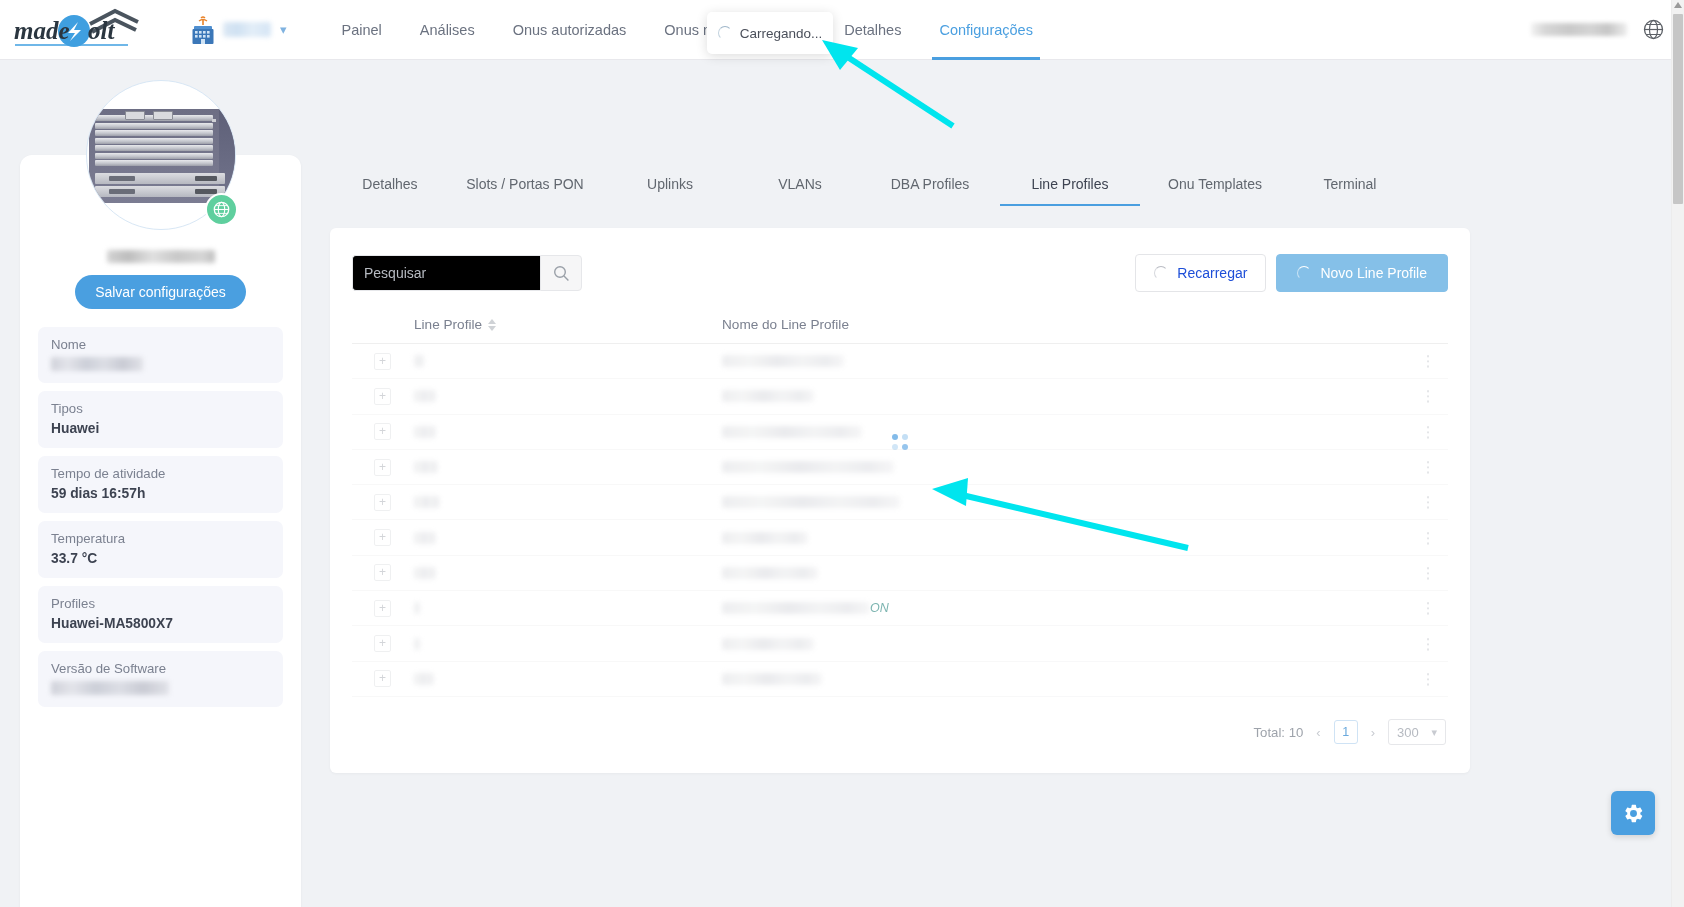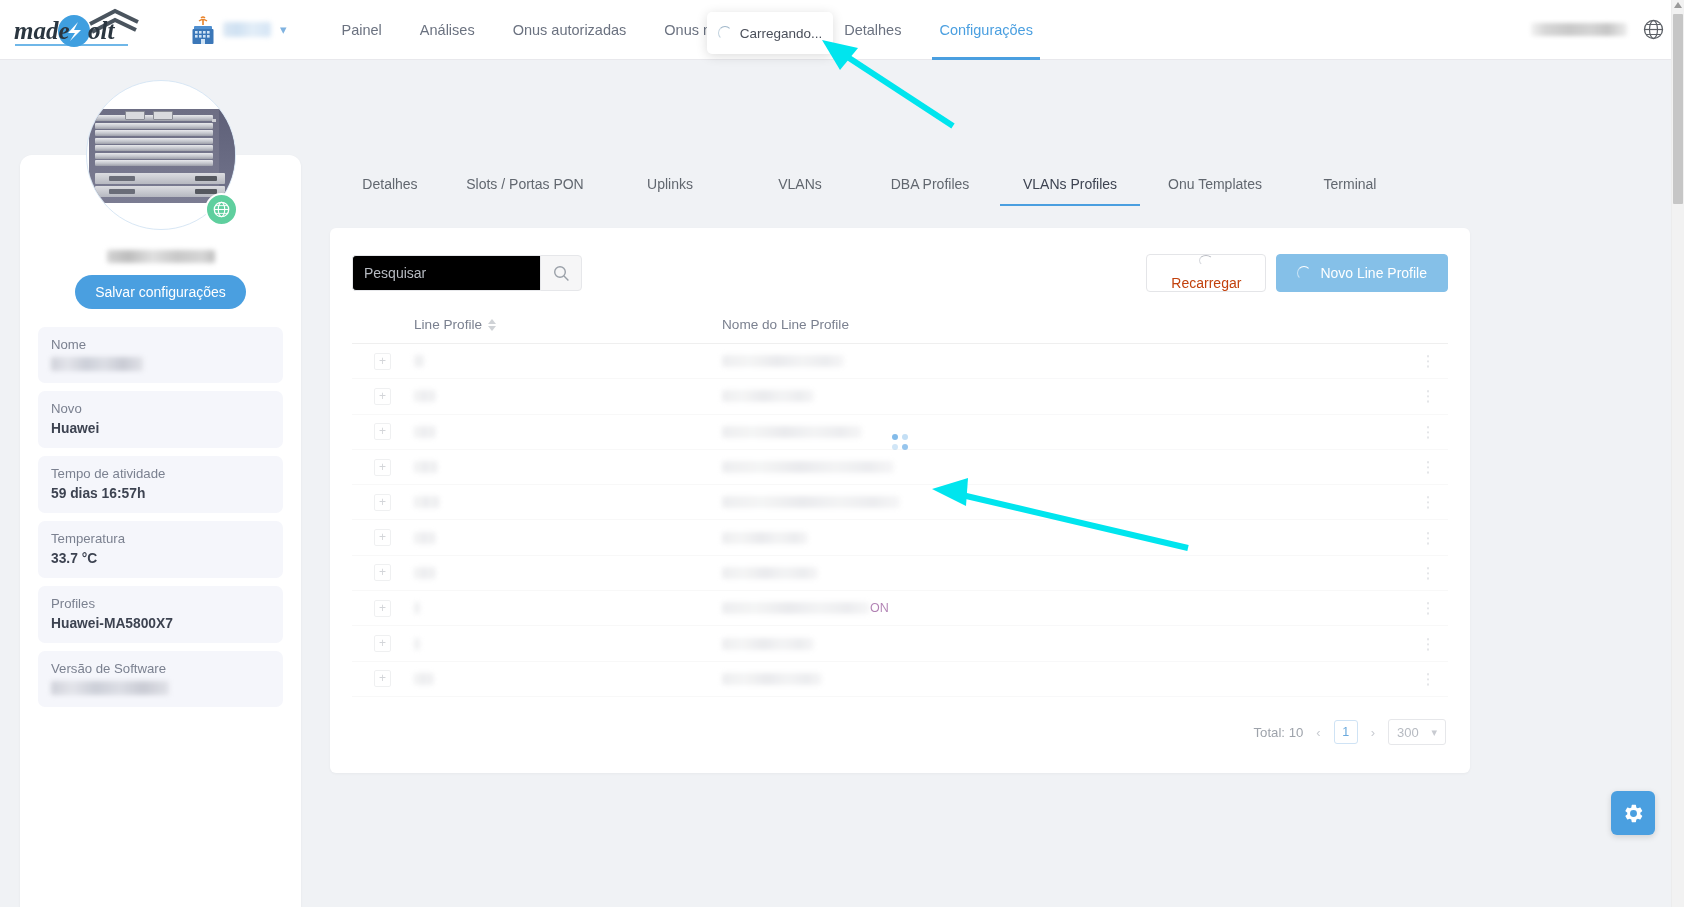--- a/index.html
+++ b/index.html
@@ -230,24 +230,23 @@
     width: 42px; height: 36px;
     border: 1px solid #e6e7ea; border-radius: 0 4px 4px 0;
     background: #f6f6f7; cursor: pointer;
     display: flex; align-items: center; justify-content: center;
   }
 
   .toolbar-right { margin-left: auto; display: flex; align-items: center; gap: 10px; }
   .btn-reload {
     height: 38px; padding: 0 18px; min-width: 120px;
     background: #fff; border: 1px solid #e4e5e8; border-radius: 4px;
-    font-size: 14px; font-family: inherit; color: #c2410c;
+    font-size: 14px; font-family: inherit; color: #1d4ed8;
     display: flex; align-items: center; justify-content: center; gap: 9px;
     cursor: pointer;
-    flex-direction: column;
   }
   .btn-new {
     height: 38px; padding: 0 20px; min-width: 158px;
     background: #85c0e8; border: 1px solid #85c0e8; border-radius: 4px;
     font-size: 14px; font-family: inherit; color: #ffffff;
     display: flex; align-items: center; justify-content: center; gap: 9px;
     cursor: pointer;
   }
 
   
@@ -284,21 +283,21 @@
     text-align: center; cursor: pointer; display: block;
   }
   .cell-profile { width: 308px; flex: none; }
   .cell-name { flex: 1; position: relative; }
   .cell-actions { width: 40px; flex: none; text-align: center; color: #c3c6cc; font-size: 15px; cursor: pointer; }
   .blur-cell {
     height: 12px; border-radius: 2px;
     background: linear-gradient(90deg,#dedfe3 0%,#eceded 22%,#d8d9de 45%,#e9eaec 66%,#dcdde1 85%,#efeff1 100%);
     filter: blur(2.7px);
   }
-  .plain-text { font-size: 12.5px; color: #701a75; position: absolute; }
+  .plain-text { font-size: 12.5px; color: #0f766e; position: absolute; font-style: italic; }
 
   .table-spinner {
     position: absolute; left: 540px; top: 128px;
     width: 16px; height: 16px;
   }
   .ts-dot { position: absolute; width: 6px; height: 6px; border-radius: 50%; background: #7cb7e8; }
   .ts-dot.d1 { left: 0; top: 0; opacity: .95; }
   .ts-dot.d2 { left: 10px; top: 0; opacity: .45; }
   .ts-dot.d3 { left: 0; top: 10px; opacity: .35; }
   .ts-dot.d4 { left: 10px; top: 10px; opacity: .8; }
@@ -440,21 +439,21 @@
   </div>
 
   <div class="sb-name-blur"></div>
   <button class="save-btn">Salvar configurações</button>
 
   <div class="info-card">
     <div class="info-label">Nome</div>
     <div class="blur-val" style="width:92px"></div>
   </div>
   <div class="info-card">
-    <div class="info-label">Novo</div>
+    <div class="info-label">Tipos</div>
     <div class="info-value">Huawei</div>
   </div>
   <div class="info-card">
     <div class="info-label">Tempo de atividade</div>
     <div class="info-value">59 dias 16:57h</div>
   </div>
   <div class="info-card">
     <div class="info-label">Temperatura</div>
     <div class="info-value">33.7 °C</div>
   </div>
@@ -467,21 +466,21 @@
     <div class="blur-val" style="width:118px"></div>
   </div>
 </aside>
 
 <div class="tabs">
   <div class="tab" style="width:120px">Detalhes</div>
   <div class="tab" style="width:150px">Slots / Portas PON</div>
   <div class="tab" style="width:140px">Uplinks</div>
   <div class="tab" style="width:120px">VLANs</div>
   <div class="tab" style="width:140px">DBA Profiles</div>
-  <div class="tab active" style="width:140px">VLANs Profiles</div>
+  <div class="tab active" style="width:140px">Line Profiles</div>
   <div class="tab" style="width:150px">Onu Templates</div>
   <div class="tab" style="width:120px">Terminal</div>
 </div>
 
 <div class="panel">
 
   <div class="toolbar">
     <div class="search-group">
       <input class="search-input" type="text" placeholder="Pesquisar" style="">
       <div class="search-btn">

